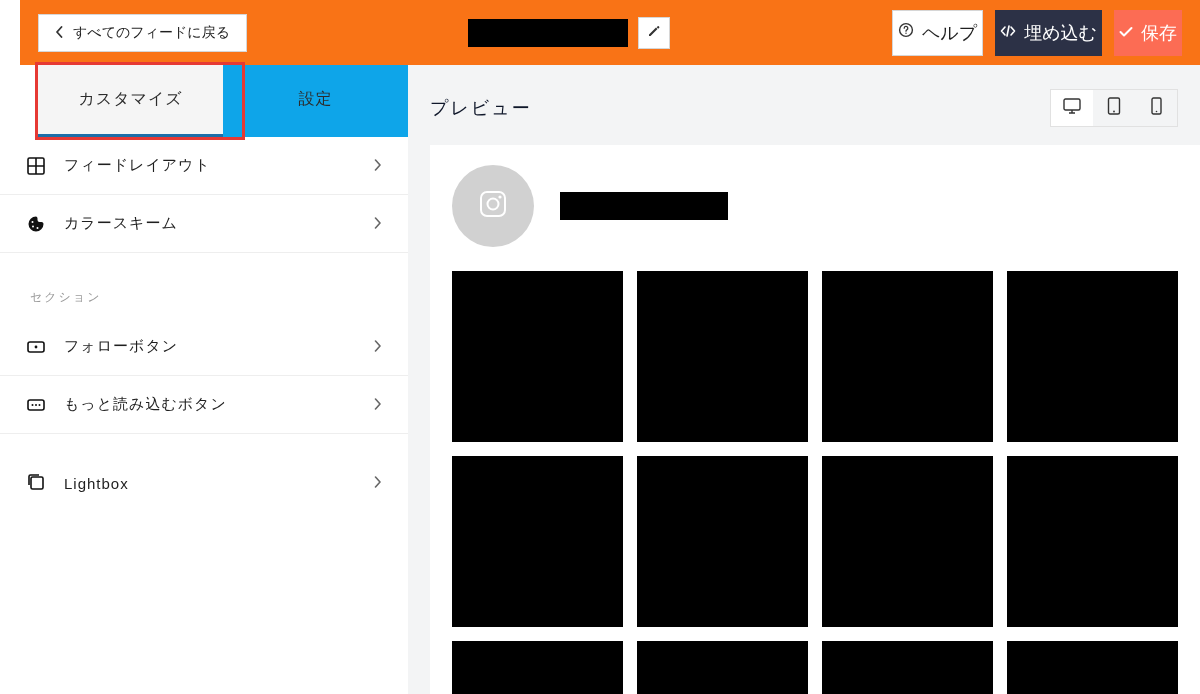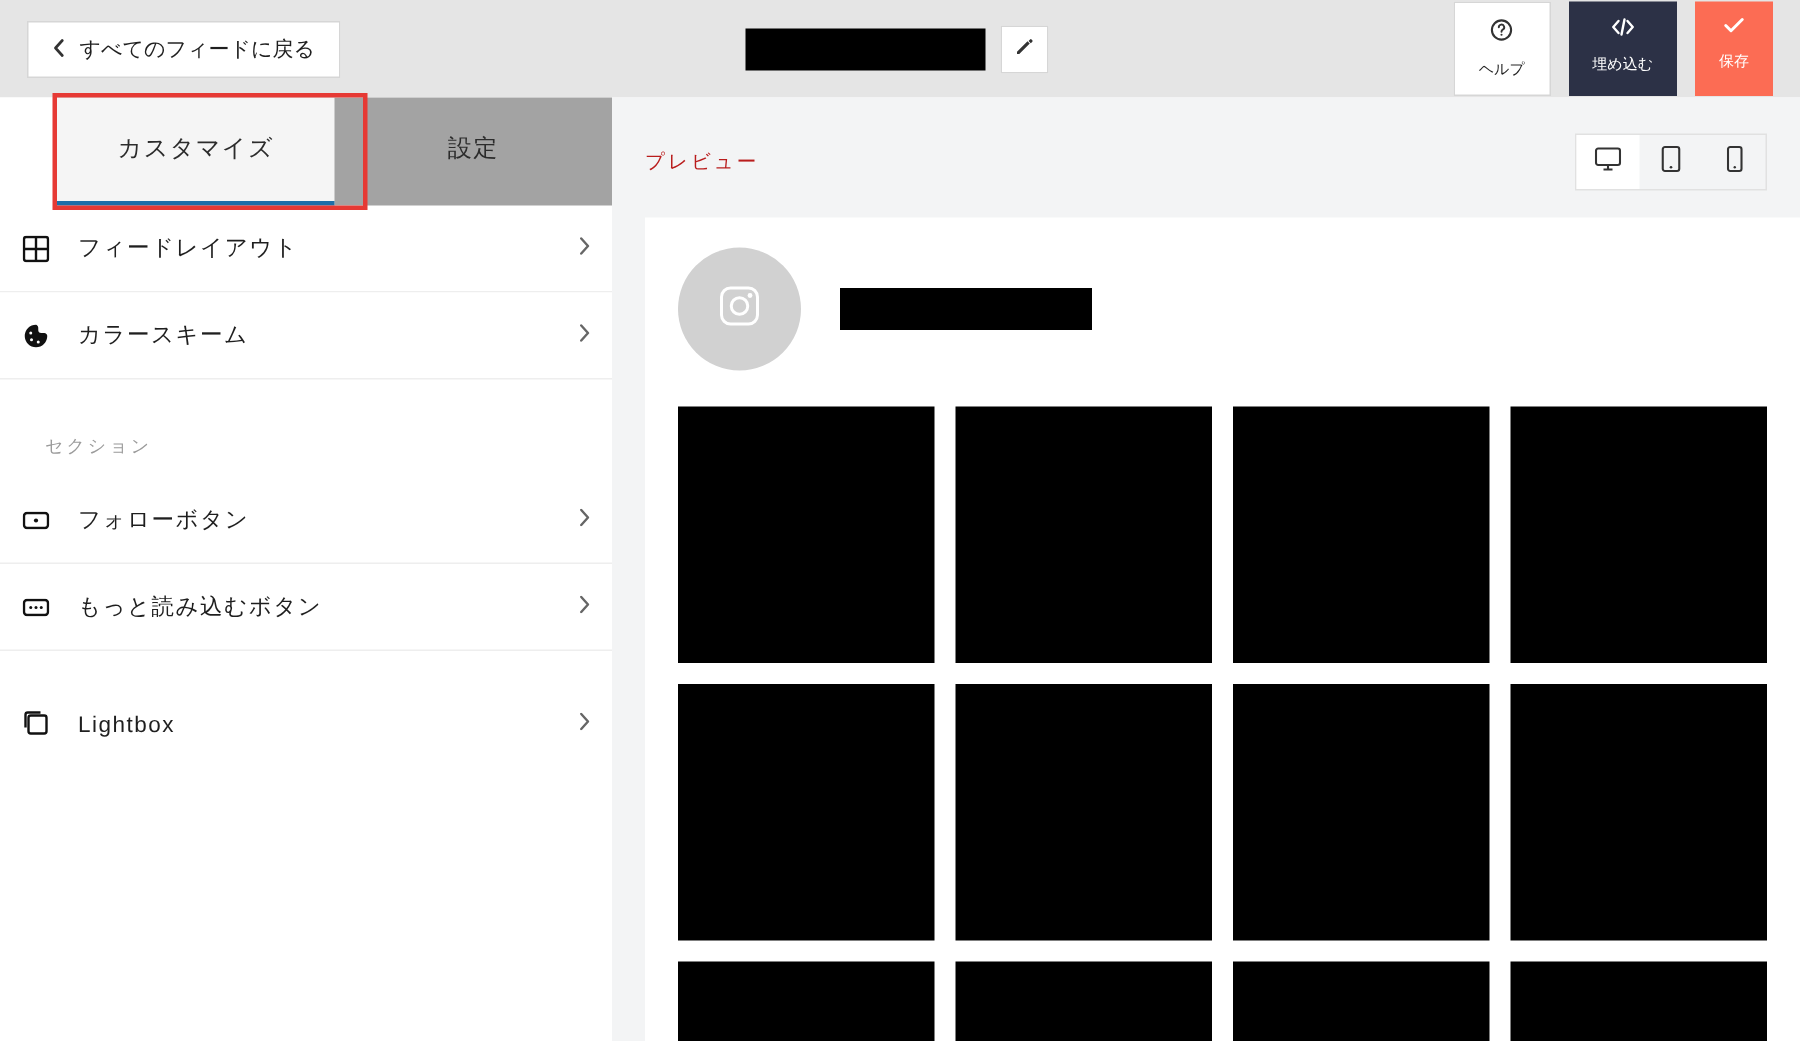--- a/index.html
+++ b/index.html
@@ -9,21 +9,22 @@
       width: 1200px;
       height: 694px;
       overflow: hidden;
     }
     .topbar {
       height: 65px;
       display: flex;
       align-items: center;
       justify-content: space-between;
       padding: 0 18px;
-      background: #e5e5e5;
+      background: #f97316;
+      margin-left: 20px;
     }
     .back-btn {
       display: inline-flex;
       align-items: center;
       gap: 10px;
       border: 1px solid #d6d6d6;
       padding: 9px 16px;
       background: #fff;
       cursor: pointer;
       font-size: 14px;
@@ -36,43 +37,42 @@
       border: 1px solid #d6d6d6;
       background: #fff;
       display: inline-flex; align-items: center; justify-content: center;
       cursor: pointer;
     }
     .top-actions { display: inline-flex; gap: 12px; }
     .btn {
       display: inline-flex;
       align-items: center;
       gap: 8px;
-      padding: 10px 16px;
-      font-size: 10px;
+      padding: 10px 5px;
+      font-size: 18px;
       cursor: pointer;
       border: none;
-      flex-direction: column;
     }
     .btn-outline { border: 1px solid #d6d6d6; background: #fff; color: #1f1f1f; }
     .btn-dark { background: #2c3146; color: #fff; }
     .btn-primary { background: #fc6c54; color: #fff; }
     .main {
       display: flex;
       height: calc(694px - 65px);
     }
     .sidebar {
       width: 408px;
       background: #fff;
       border-right: none;
     }
     .tabs {
       display: flex;
       height: 72px;
       position: relative;
-      background: #a3a3a3;
+      background: #0ea5e9;
       margin-left: 38px;
     }
     .tab {
       flex: 1;
       display: flex;
       align-items: center;
       justify-content: center;
       font-size: 16px;
       color: #2c2c2c;
       cursor: pointer;
@@ -88,21 +88,21 @@
       border: 3px solid #e63934;
       top: -3px; left: -3px;
       width: 210px; height: 78px;
       pointer-events: none;
     }
     .side-list { }
     .side-item {
       display: flex;
       align-items: center;
       height: 58px;
-      padding: 0 14px;
+      padding: 0 26px;
       border-bottom: 1px solid #eee;
       cursor: pointer;
       background: #fff;
     }
     .side-item.no-border { border-bottom: none; align-items: flex-end; }
     .side-icon {
       width: 20px; height: 20px;
       margin-right: 18px;
       display: inline-flex; align-items: center; justify-content: center;
       color: #111;
@@ -119,21 +119,21 @@
       flex: 1;
       background: #f3f4f5;
       padding: 24px 0 0 0;
     }
     .preview-header {
       display: flex;
       align-items: center;
       justify-content: space-between;
       padding: 0 22px 18px 22px;
     }
-    .preview-label { font-size: 13px; color: #b91c1c; letter-spacing: 2px; }
+    .preview-label { font-size: 18px; color: #0f172a; letter-spacing: 2px; }
     .device-toggle {
       display: flex;
       border: 1px solid #e1e1e1;
       background: #f3f4f5;
     }
     .device-btn {
       width: 42px; height: 36px;
       display: inline-flex; align-items: center; justify-content: center;
       cursor: pointer;
       color: #333;

